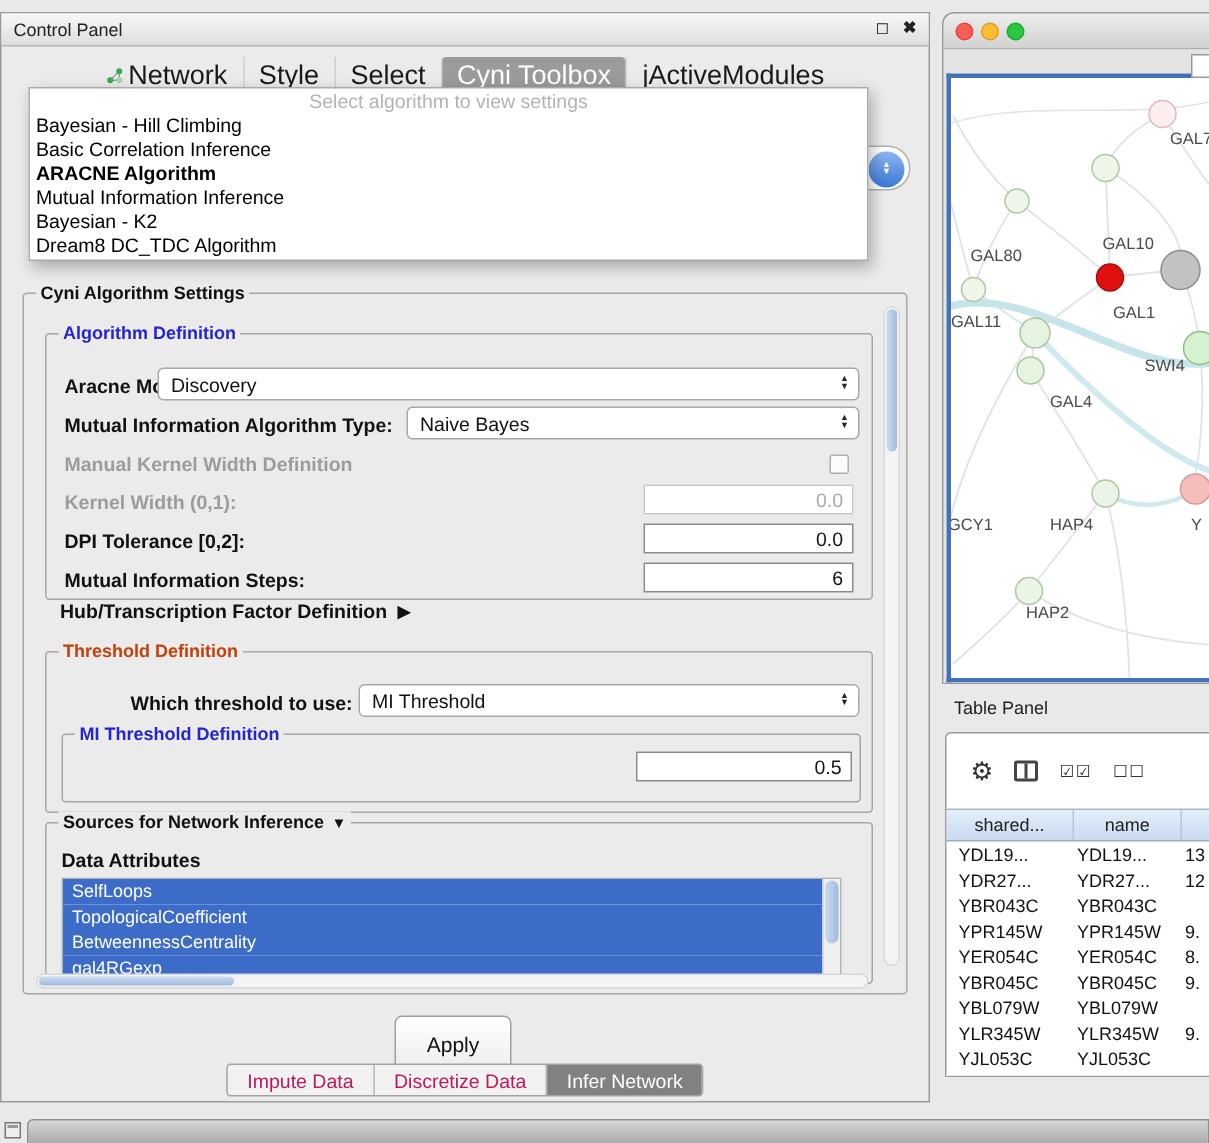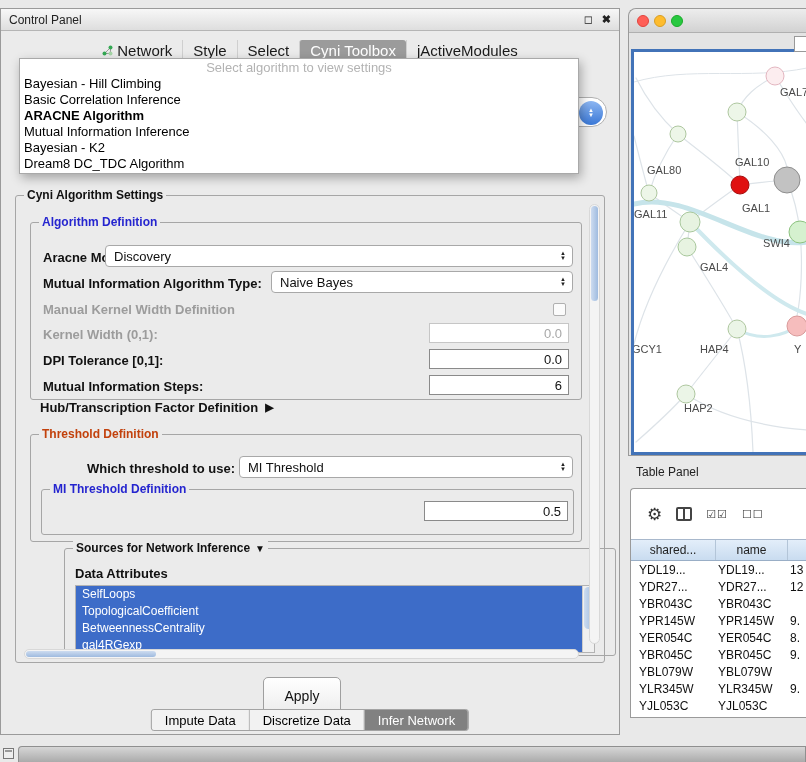--- a/index.html
+++ b/index.html
@@ -11,38 +11,38 @@
   .control-panel { position:absolute; left:0; top:8px; width:620px; height:727px;
     background:#ebebeb; border:1px solid #9a9a9a; }
   .cp-titlebar { position:absolute; top:0; left:0; right:0; height:22px;
     background:linear-gradient(#f7f7f7,#dedede); border-bottom:1px solid #b5b5b5;
     display:flex; align-items:center; padding:0 8px; font-size:12px; color:#222; }
   .cp-titlebar .spacer { flex:1; }
   .win-btn { font-size:11px; color:#222; margin-left:9px; line-height:1; }
   .win-btn.close { font-weight:bold; }
 
   .cp-tabs { position:absolute; top:30px; left:0; right:0; height:22px;
-    display:flex; justify-content:center; align-items:center; font-size:15px; }
+    display:flex; justify-content:center; align-items:center; font-size:18px; }
   .cp-tab { display:flex; align-items:center; gap:4px; padding:2px 10px;
     color:#1a1a1a; border-left:1px solid #cfcfcf; white-space:nowrap; }
   .cp-tab:first-child { border-left:none; }
   .cp-tab.sel { background:#9b9b9b; color:#fff; border-radius:3px; }
   .net-ic { display:inline-flex; }
 
   
   .grp { position:absolute; border:1px solid #a6a6a6; border-radius:3px; }
   .grp-title { position:absolute; top:-8px; left:8px; background:#ebebeb; padding:0 3px;
     font-size:12px; font-weight:bold; color:#111; white-space:nowrap; line-height:14px; }
   .t-blue { color:#2525cf; }
   .t-green { color:#c2410c; }
   #settings-grp { left:14px; top:186px; width:590px; height:468px; }
   #algo-grp { left:14px; top:26px; width:552px; height:178px; }
   #thr-grp { left:14px; top:238px; width:552px; height:108px; }
   #mi-grp { left:10px; top:54px; width:533px; height:46px; }
-  #src-grp { left:14px; top:352px; width:552px; height:108px;margin-left:34px; }
+  #src-grp { left:14px; top:352px; width:552px; height:108px; }
 
   .lbl { position:absolute; font-size:13px; font-weight:bold; color:#111; white-space:nowrap; }
   .lbl.dis { color:#9c9c9c; }
 
   .combo { position:absolute; height:22px; background:#fff; border:1px solid #a8a8a8;
     border-radius:4px; display:flex; align-items:center; font-size:13px; padding-left:8px; }
   .combo .cval { flex:1; color:#111; }
   .stepper { width:14px; margin-right:2px; display:flex; flex-direction:column;
     align-items:center; justify-content:center; font-size:6px; line-height:5px; color:#222; }
   .stepper i { font-style:normal; }
@@ -79,21 +79,21 @@
     border-radius:5px; background:linear-gradient(90deg,#cddcf0,#9fbbdf); }
 
   .apply-btn { position:absolute; left:262px; top:668px; width:78px; height:38px;
     background:linear-gradient(#ffffff,#ececec); border:1px solid #9f9f9f; border-radius:5px;
     font-size:14px; color:#111; display:flex; align-items:center; justify-content:center; }
 
   .bottom-tabs { position:absolute; top:700px; left:50%; transform:translateX(-50%);
     display:flex; border:1px solid #a3a3a3; border-radius:3px; overflow:hidden;
     background:#f2f2f2; height:22px; font-size:13px; }
   .btab { display:flex; align-items:center; padding:0 13px; border-left:1px solid #b5b5b5;
-    color:#000000; white-space:nowrap; }
+    color:#be185d; white-space:nowrap; }
   .btab:first-child { border-left:none; }
   .btab.sel { background:#818181; color:#fff; }
 
   
   #algo-combo { position:absolute; left:20px; top:88px; width:586px; height:30px;
     background:#fff; border:1px solid #b0b0b0; border-radius:15px; z-index:20; }
   .combo-cap { position:absolute; right:3px; top:3px; width:24px; height:24px;
     border-radius:12px; background:linear-gradient(#8cb6f2,#3a78d6);
     display:flex; flex-direction:column; align-items:center; justify-content:center;
     color:#fff; font-size:6px; line-height:5px; }
@@ -219,21 +219,21 @@
               <i>▼</i>
             </span>
         </div>
 
         <span class="lbl dis" style="left:12px; top:79px">Manual Kernel Width Definition</span>
         <span class="cb" style="left:522px; top:80px"></span>
 
         <span class="lbl dis" style="left:12px; top:104px">Kernel Width (0,1):</span>
         <input class="fld dis" style="left: 398px; top: 100px; width: 140px;" value="0.0">
 
-        <span class="lbl" style="left:12px; top:130px">DPI Tolerance [0,1]:</span>
+        <span class="lbl" style="left:12px; top:130px">DPI Tolerance [0,2]:</span>
         <input class="fld" style="left: 398px; top: 126px; width: 140px;" value="0.0">
 
         <span class="lbl" style="left:12px; top:156px">Mutual Information Steps:</span>
         <input class="fld" style="left: 398px; top: 152px; width: 140px;" value="6">
       </div>
 
       <div class="hub-row">
         <span>Hub/Transcription Factor Definition</span>
         <span class="arrow">▶</span>
       </div>

